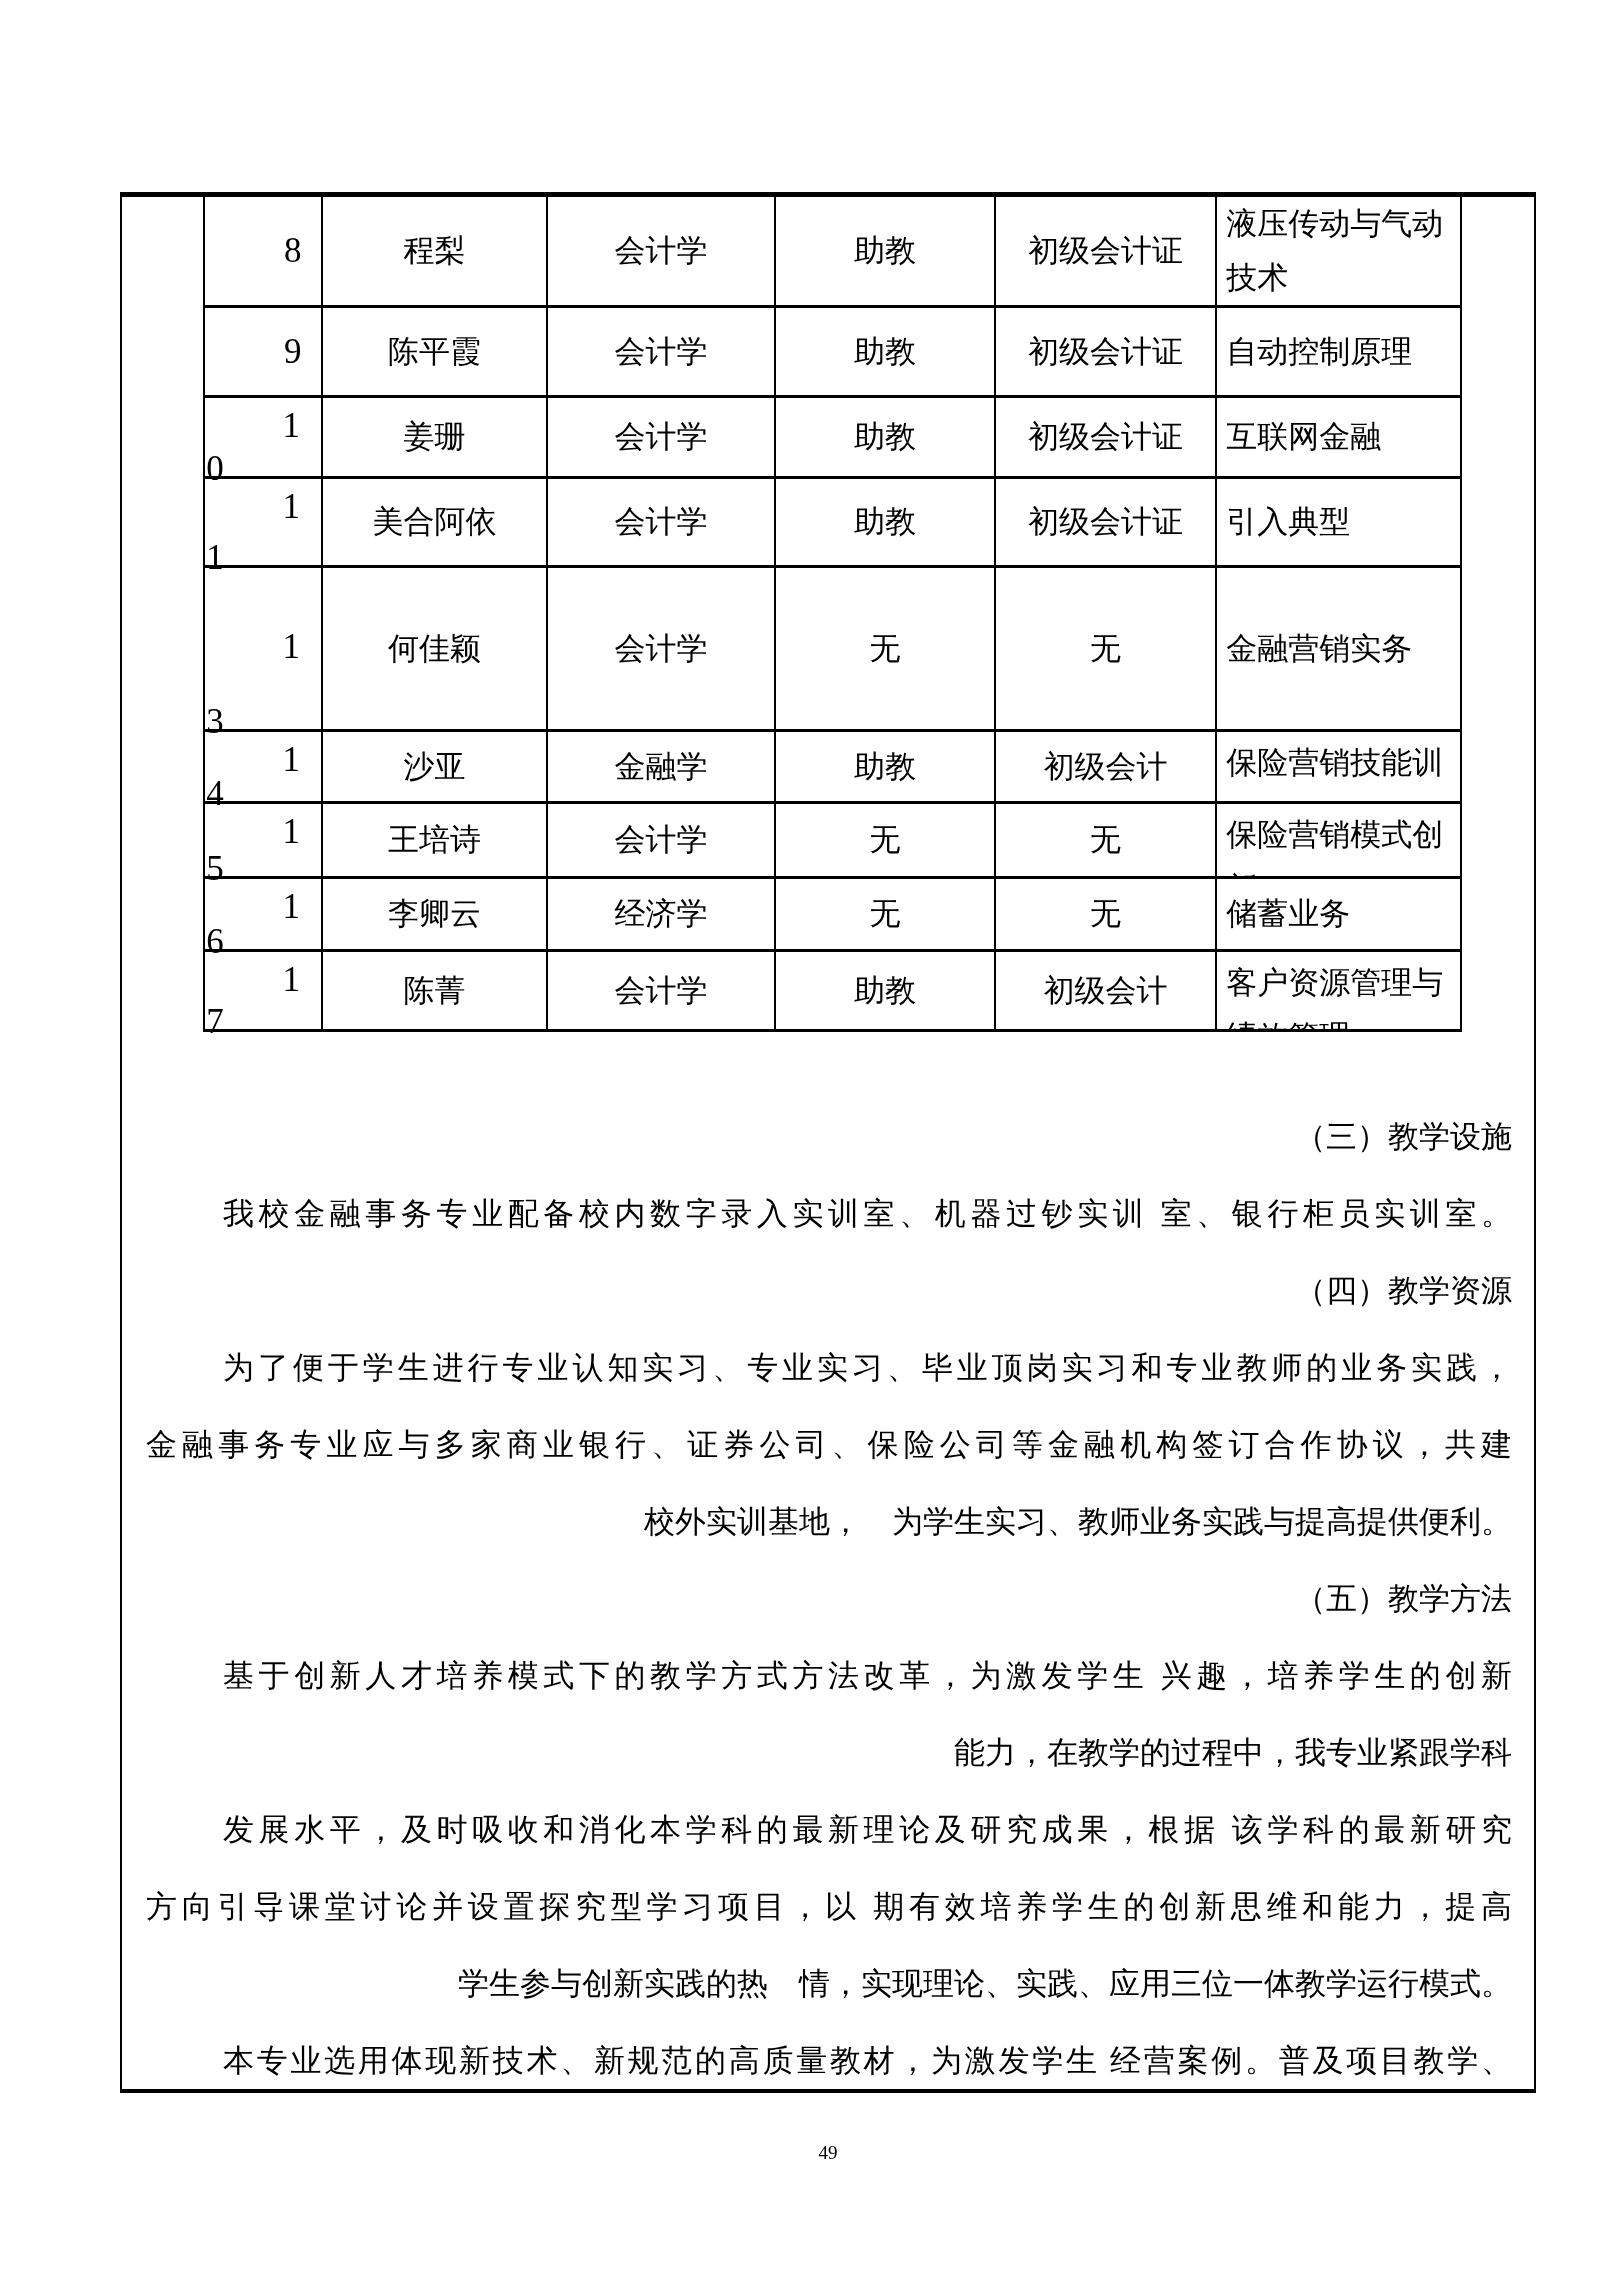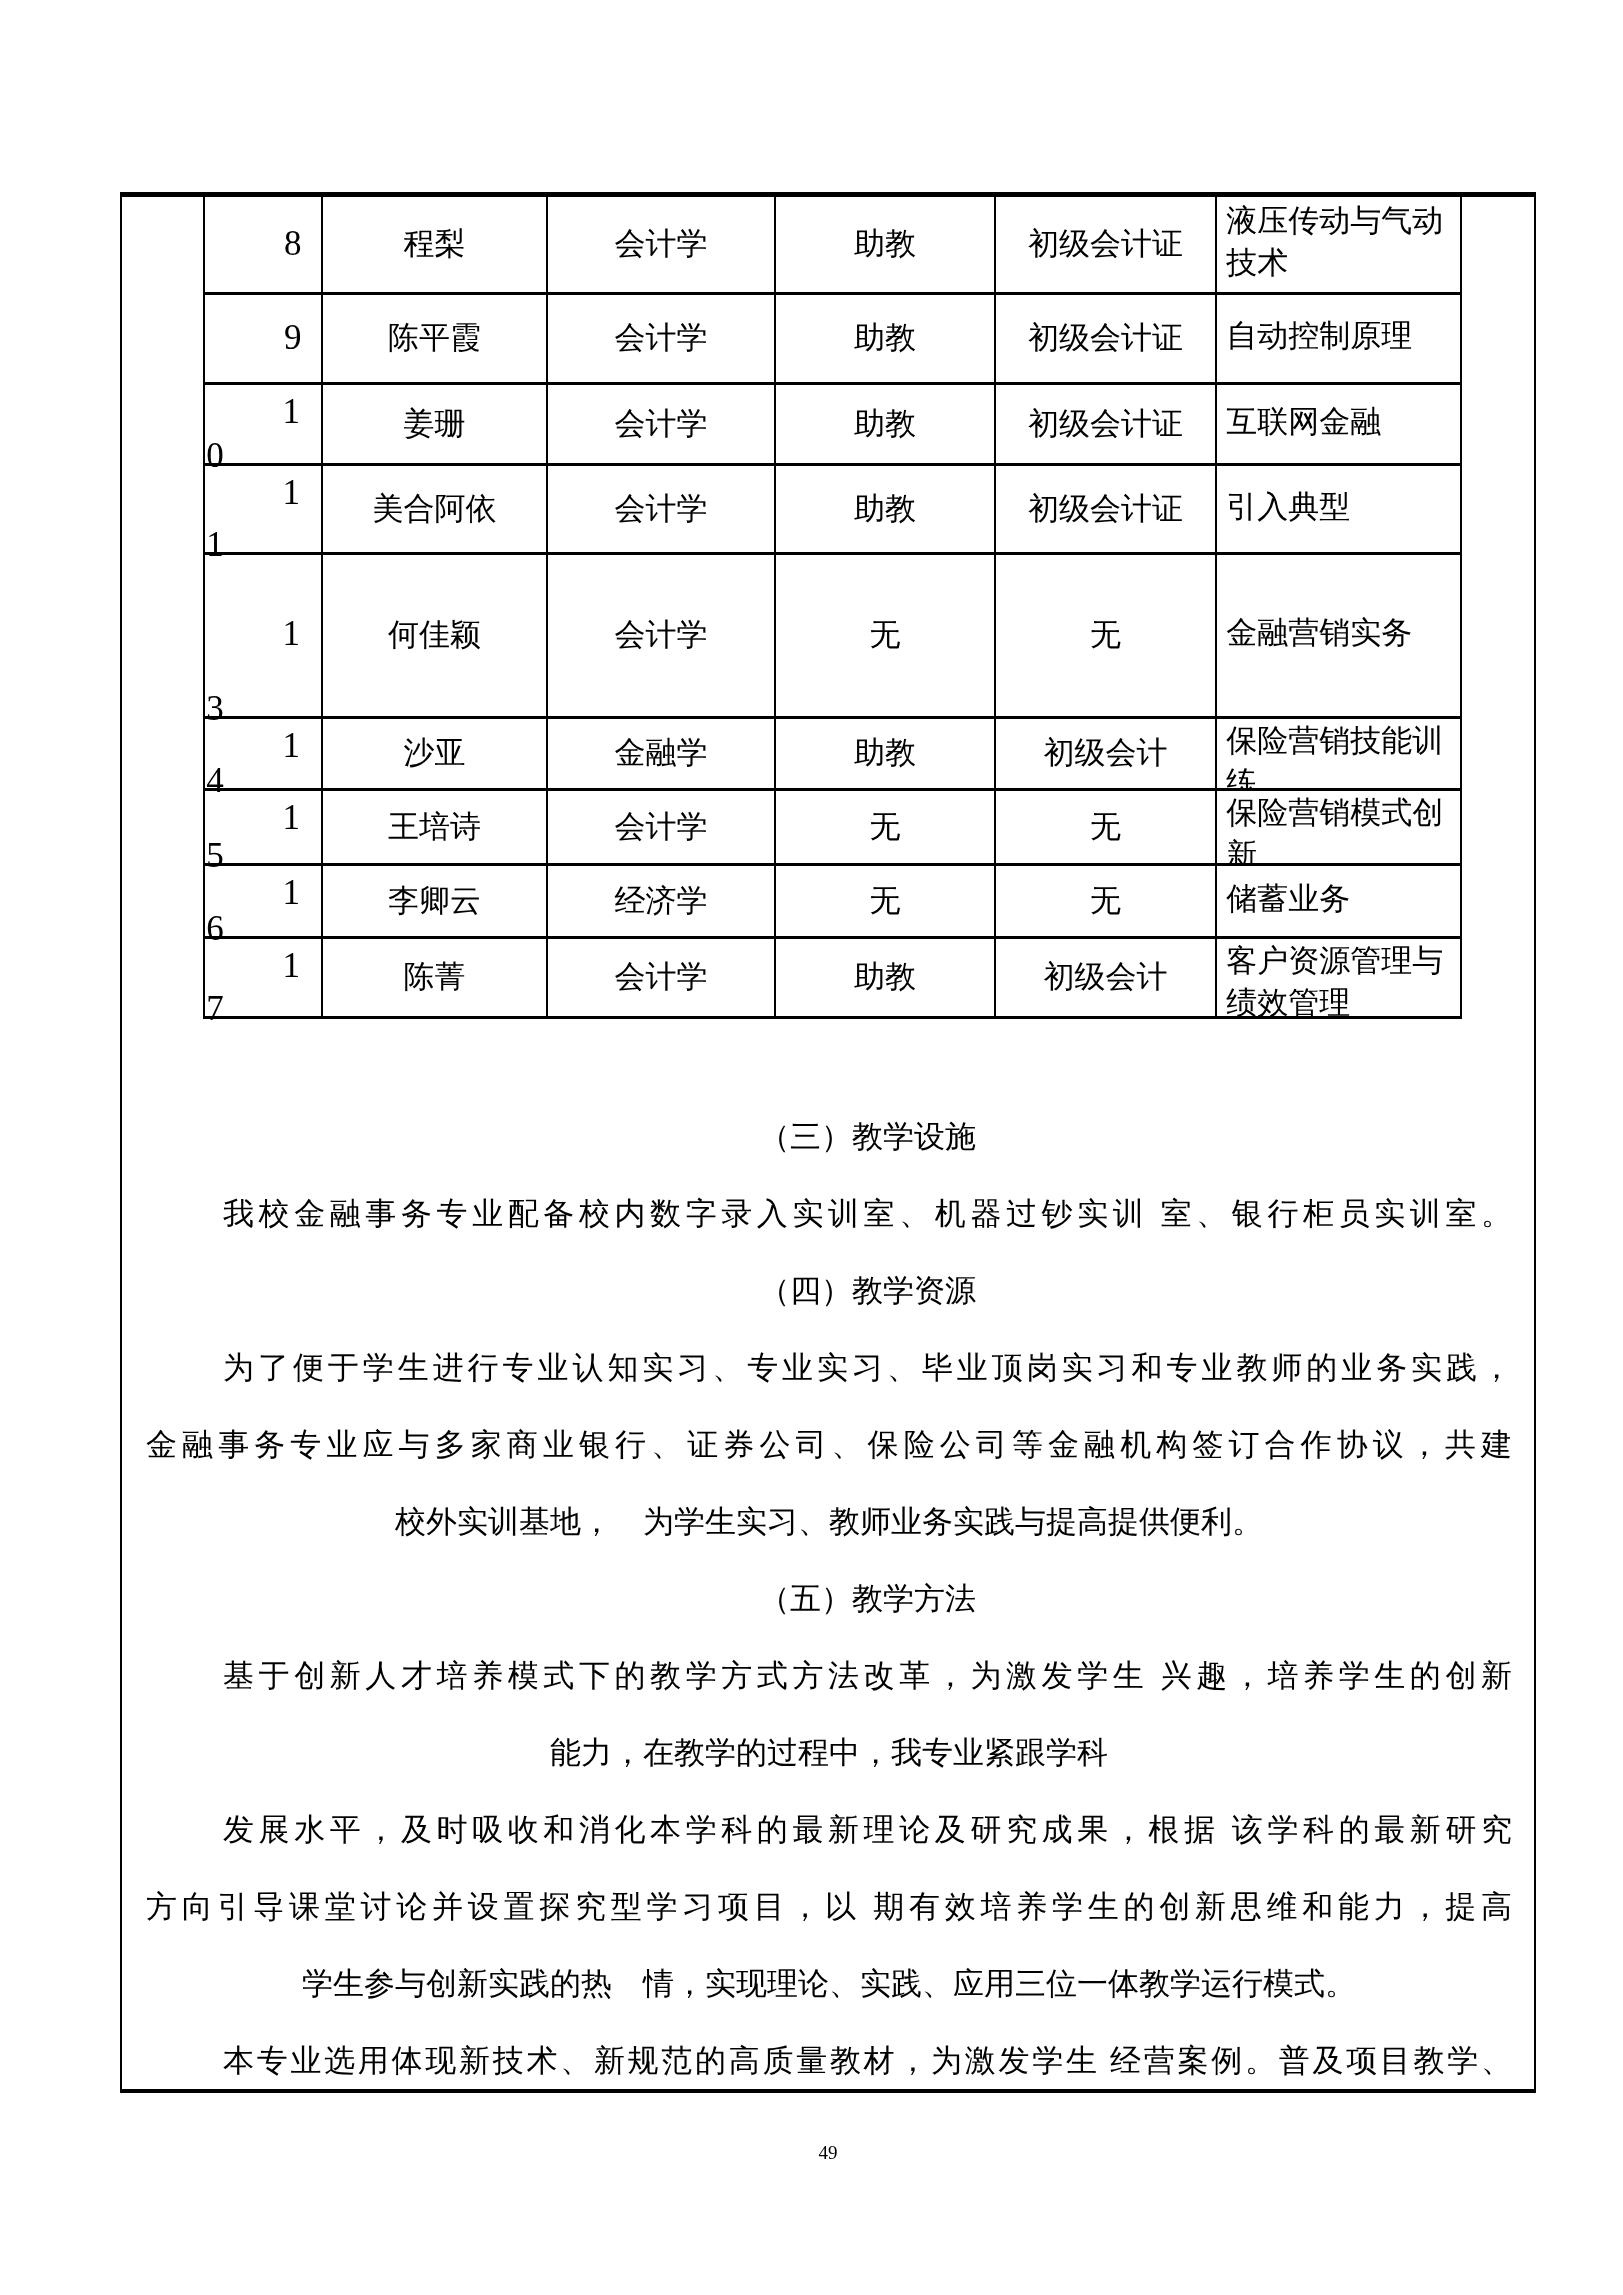--- a/index.html
+++ b/index.html
@@ -24,26 +24,26 @@
     font-size:31px; text-align:center; vertical-align:middle; padding:0;
   }
   .tbl td.last { border-right:2px solid #000; }
   .tbl tr.bottom td { border-bottom:3.9px solid #000; }
   td.num { position:relative; font-size:35px; }
   .r-single .d1 { position:absolute; top:50%; right:19.6px; transform:translateY(-50%); }
   .r-double .d1 { position:absolute; top:7.9px; right:21px; }
   .r-double .d2 { position:absolute; bottom:-13px; left:1.3px; z-index:3; }
   .r-tall .d1 { top:59px; }
   td.course { text-align:left; }
-  .course-in { padding:0 5.2px 0 9.2px; line-height:42px; word-break:break-all;font-family:Liberation Mono, monospace; }
+  .course-in { padding:0 5.2px 0 9.2px; line-height:54px; word-break:break-all; }
   tr.clip td.course { vertical-align:top; }
   tr.clip .course-in { overflow:hidden; box-sizing:border-box; padding-top:3.9px; }
   
   .body-text { position:absolute; left:24px; top:901px; width:1366px; font-size:31px; }
-  .line { height:77px; line-height:77px; text-align:center; }
+  .line { height:77px; line-height:77px; text-align:right; }
   .line.indent { text-indent:77px; }
   .line.fill { text-align:justify; text-align-last:justify; }
   
   .pageno {
     position:absolute; left:120px; width:1416px; top:2142px;
     text-align:center; font-size:19px;
   }
 </style>
 </head>
 <body>

